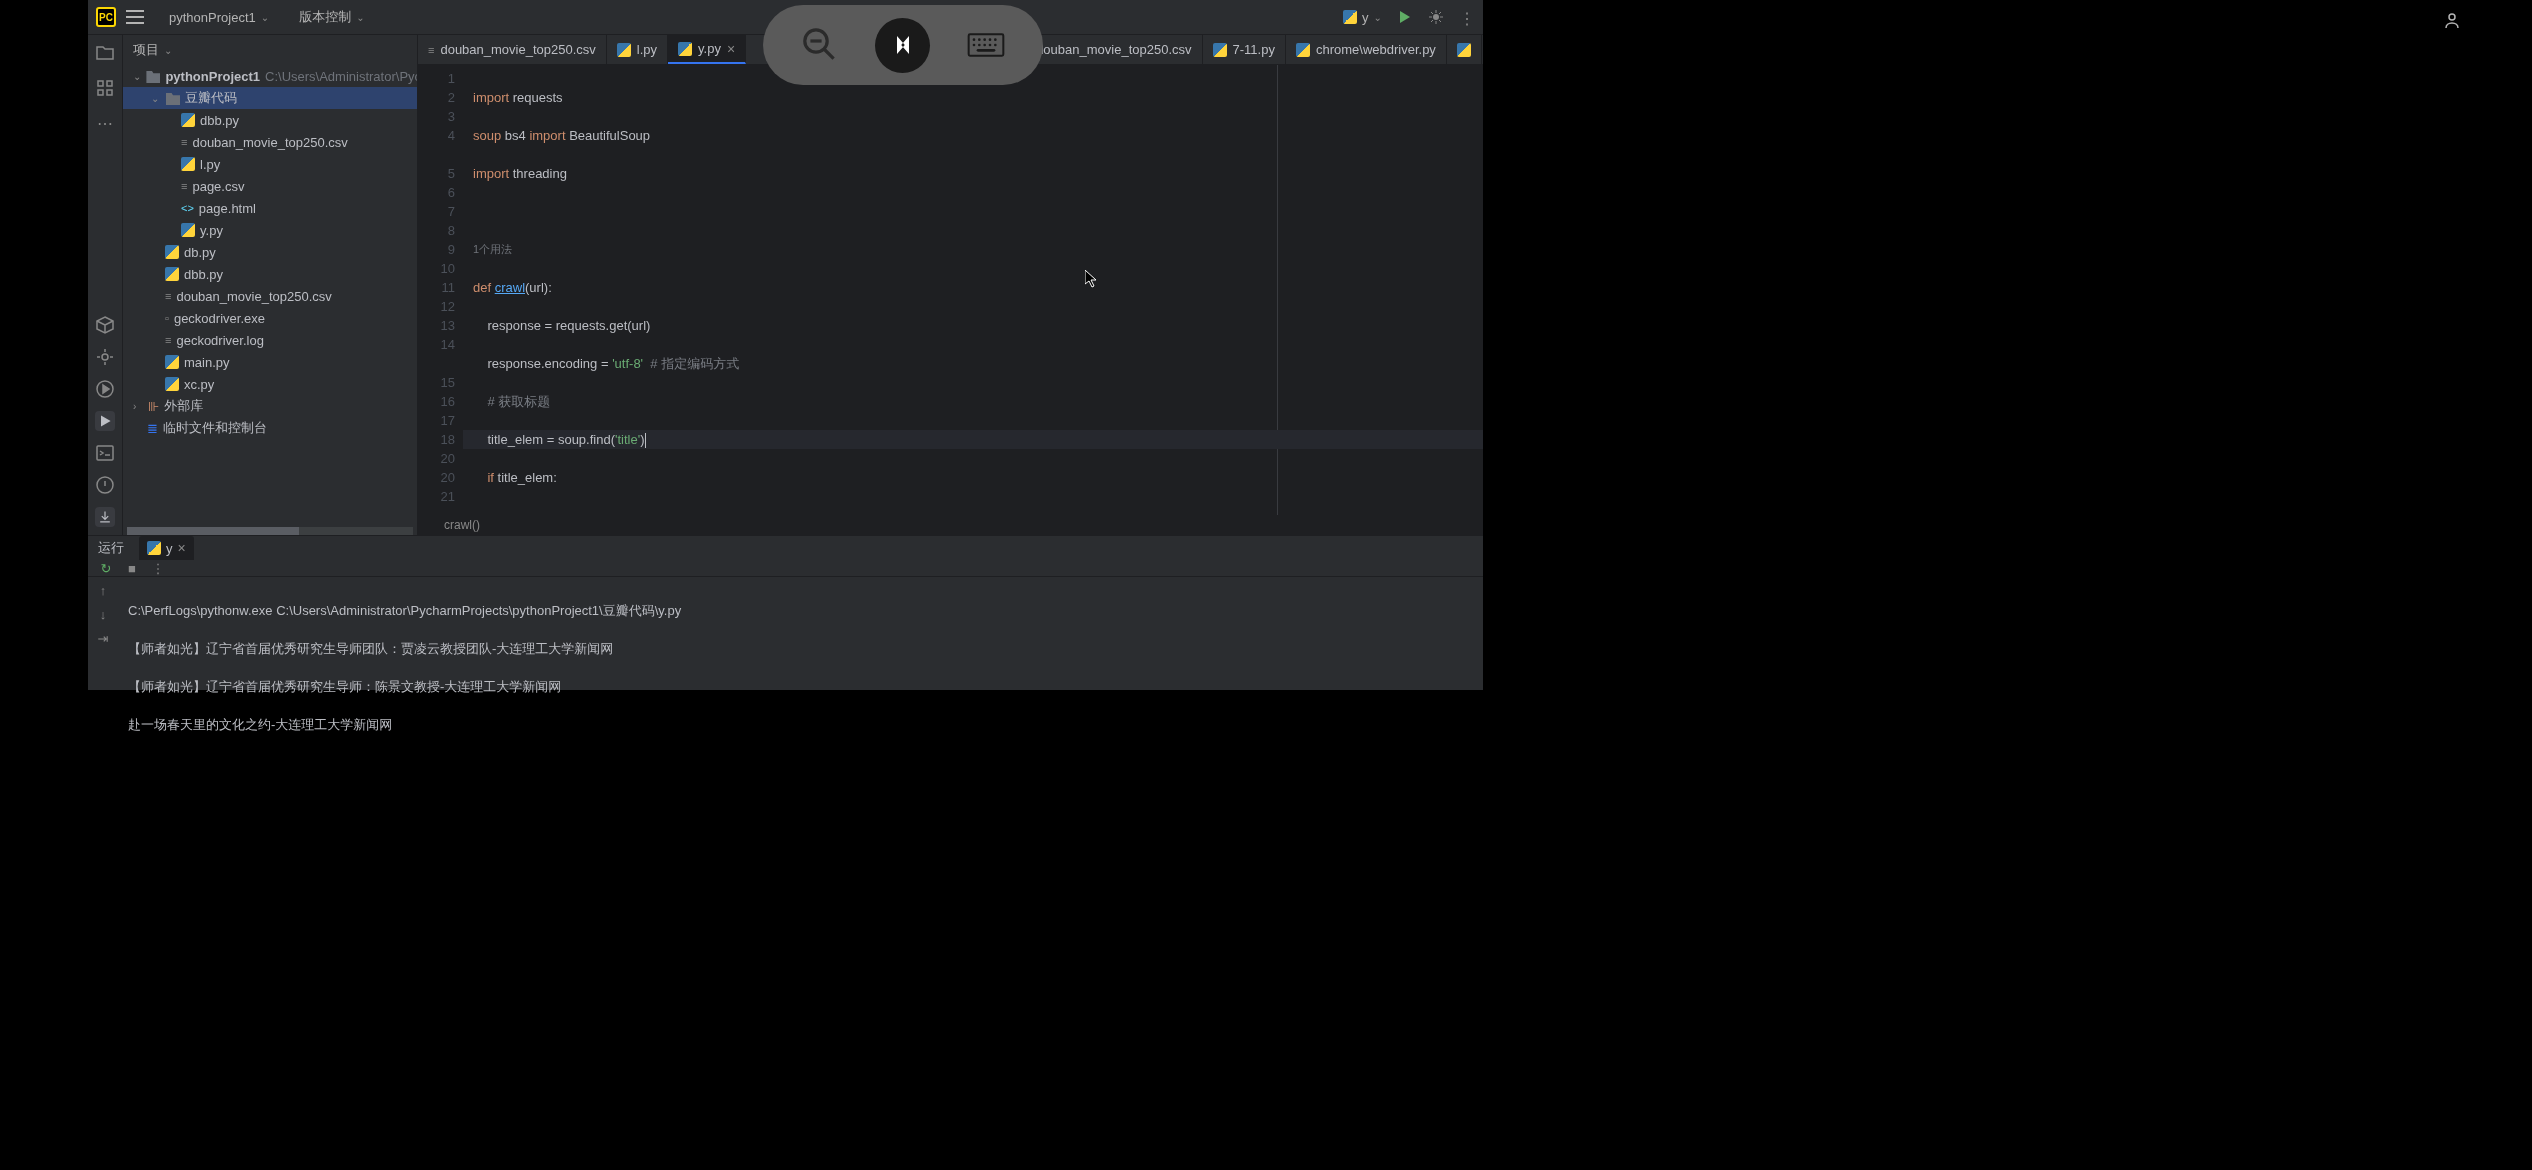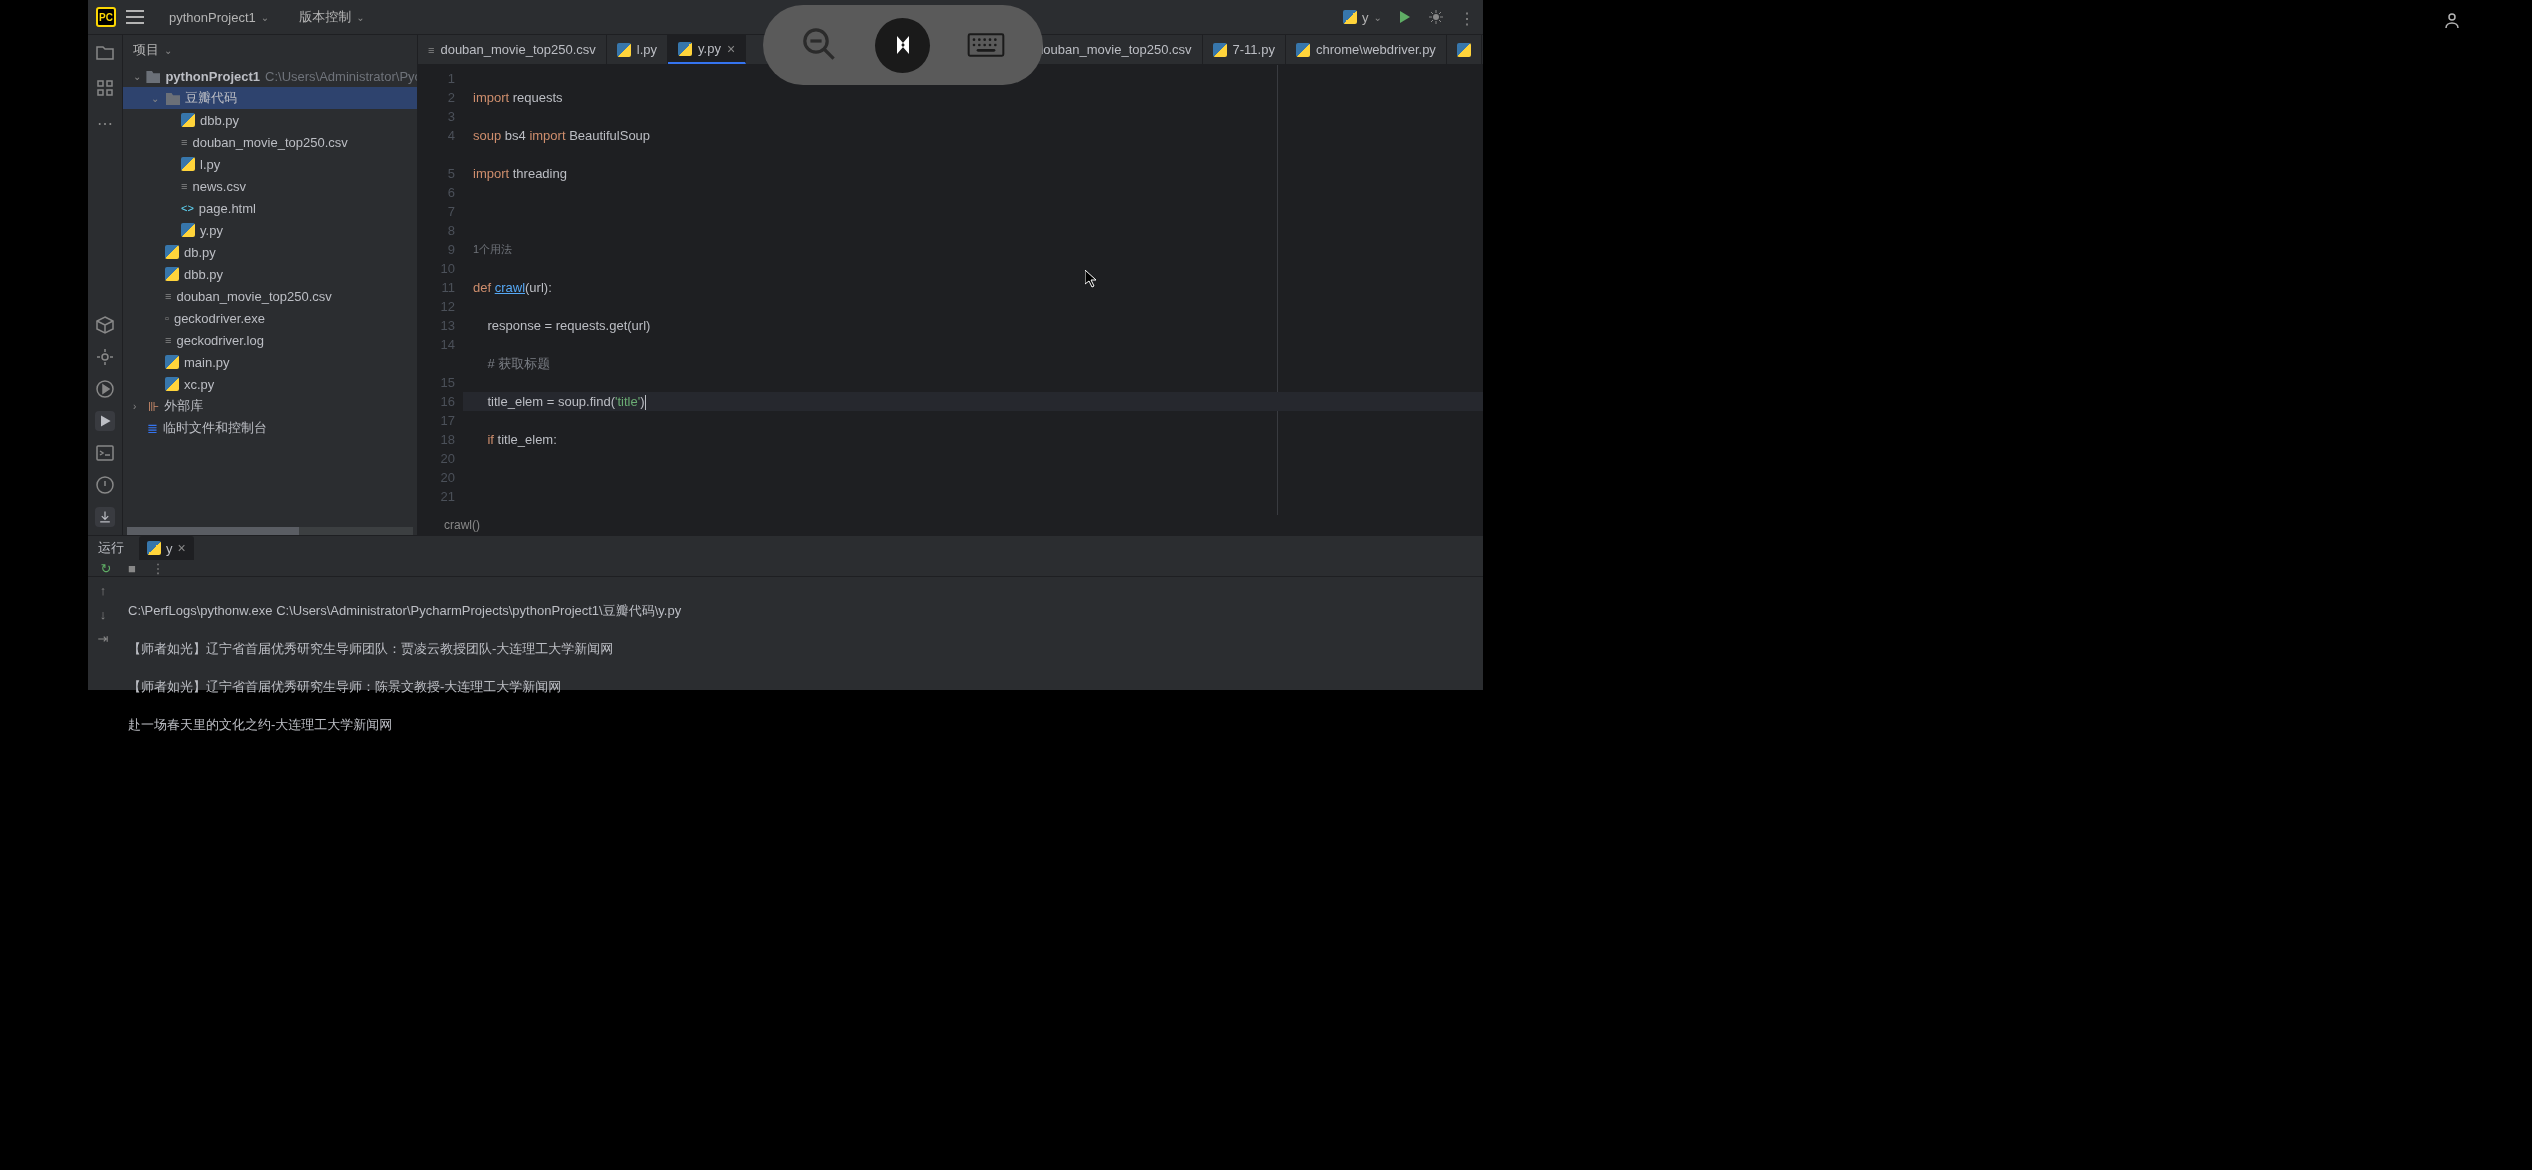--- a/index.html
+++ b/index.html
@@ -224,21 +224,21 @@
         <div class="tree-item" style="--indent:58px">
             <span class="csv-icon">≡</span>
             <span>douban_movie_top250.csv</span>
           </div>
         <div class="tree-item" style="--indent:58px">
             <div class="tree-icon py-file-icon"></div>
             <span>l.py</span>
           </div>
         <div class="tree-item" style="--indent:58px">
             <span class="csv-icon">≡</span>
-            <span>news.csv</span>
+            <span>page.csv</span>
           </div>
         <div class="tree-item" style="--indent:58px">
             <span class="html-icon">&lt;&gt;</span>
             <span>page.html</span>
           </div>
         <div class="tree-item" style="--indent:58px">
             <div class="tree-icon py-file-icon"></div>
             <span>y.py</span>
           </div>
         <div class="tree-item" style="--indent:42px">
@@ -344,20 +344,21 @@
             <div>21</div>
         </div>
         <div class="code-content">
 <div class="code-line"><span class="kw">import</span><span> requests</span></div>
 <div class="code-line"><span class="kw">soup</span><span> bs4 </span><span class="kw">import</span><span> BeautifulSoup</span></div>
 <div class="code-line"><span class="kw">import</span><span> threading</span></div>
 <div class="code-line"></div>
 <div class="usage-hint">1个用法</div>
 <div class="code-line"><span class="kw">def </span><span class="fn">crawl</span><span>(url):</span></div>
 <div class="code-line"><span>    response = requests.get(url)</span></div>
+<div class="code-line"><span>    response.encoding = </span><span class="str">'utf-8'</span><span class="cm">  # 指定编码方式</span></div>
 <div class="code-line"><span class="cm">    # 获取标题</span></div>
 <div class="code-line current"><span>    title_elem = soup.find(</span><span class="str">'title'</span><span>)</span><span class="cursor-mark"></span></div>
 <div class="code-line"><span>    </span><span class="kw">if</span><span> title_elem:</span></div>
 
 
 
 
 
 
 

